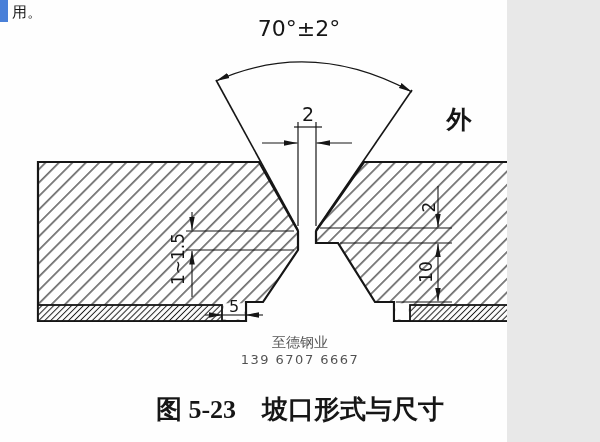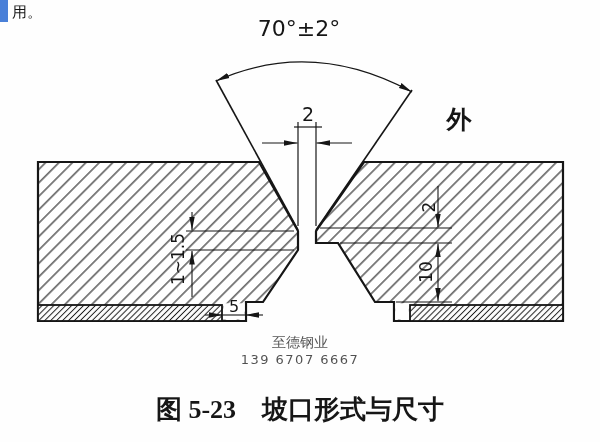--- a/index.html
+++ b/index.html
@@ -1,18 +1,18 @@
 <!DOCTYPE html>
 <html><head>
 <meta charset="utf-8">
 <style>
   html,body{margin:0;padding:0;background:#e8e8e8;}
   .page{
     position:relative;
-    width:600px;height:442px;
+    width:507px;height:442px;
     background:#fefefe;
     overflow:hidden;
     font-family:"DejaVu Sans","Liberation Sans",sans-serif;
   }
   svg{display:block;}
   text{fill:#161616;}
   .dimnum{font-family:"DejaVu Sans","Liberation Sans",sans-serif;}
   .cjk{font-family:"Liberation Serif","DejaVu Serif",serif;}
 </style>
 </head>

